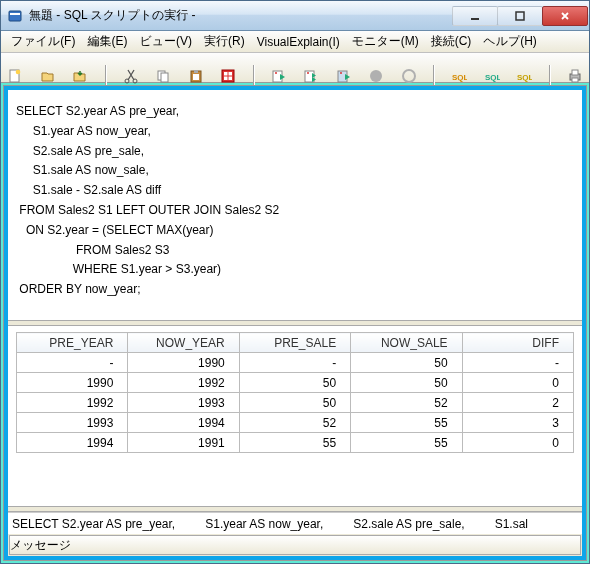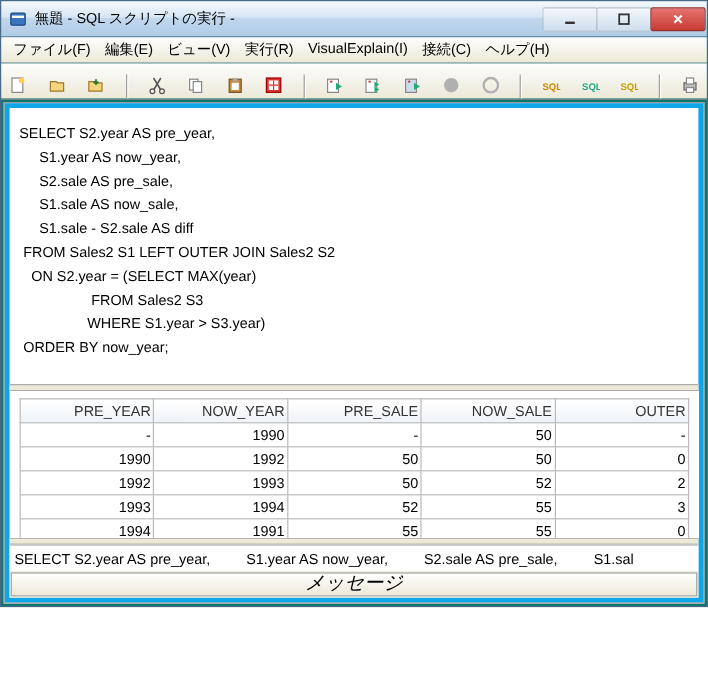--- a/index.html
+++ b/index.html
@@ -1,53 +1,53 @@
 <!DOCTYPE html>
 <html><head>
 <meta charset="utf-8">
 <style>
   * { box-sizing: border-box; margin: 0; padding: 0; }
   body { font-family: "Meiryo", "MS PGothic", sans-serif; font-size: 12px; background: #fff; }
   
-  .window { width: 590px; height: 506px; border: 1px solid #4a6a8a; display: flex; flex-direction: column; background: #0f766e; box-shadow: 0 0 3px rgba(0,0,0,0.3); }
+  .window { width: 590px; height: 564px; border: 1px solid #4a6a8a; display: flex; flex-direction: column; background: #5eead4; box-shadow: 0 0 3px rgba(0,0,0,0.3); }
   
   .titlebar { height: 30px; background: linear-gradient(to bottom, #f5f9fd 0%, #d7e6f5 45%, #c1d7ed 50%, #b0cce6 100%); display: flex; align-items: center; padding: 0 0 0 6px; border-bottom: 1px solid #6a8baa; }
   .titlebar-icon { width: 16px; height: 16px; margin-right: 6px; display: inline-flex; align-items: center; justify-content: center; }
   .titlebar-icon svg { width: 16px; height: 16px; }
   .titlebar-text { flex: 1; font-size: 12px; color: #000; white-space: nowrap; overflow: hidden; }
   .titlebar-buttons { display: flex; gap: 0; margin-right: 1px; }
   .tbtn { width: 46px; height: 20px; display: flex; align-items: center; justify-content: center; border: 1px solid rgba(0,0,0,0.15); border-radius: 2px; background: linear-gradient(to bottom, #f3f7fb, #cfdff0); margin-left: -1px; }
   .tbtn.close { background: linear-gradient(to bottom, #e77470, #c83b34); border-color: #923030; }
   .tbtn svg { width: 12px; height: 12px; }
   
-  .menubar { height: 22px; background: linear-gradient(to bottom, #fdfdfd, #ece9d8); border-bottom: 1px solid #c0c0c0; display: flex; align-items: flex-start; padding: 0 4px; font-size: 12px; }
+  .menubar { height: 22px; background: linear-gradient(to bottom, #fdfdfd, #ece9d8); border-bottom: 1px solid #c0c0c0; display: flex; align-items: center; padding: 0 4px; font-size: 12px; }
   .menu-item { padding: 2px 6px; cursor: default; white-space: nowrap; }
   
-  .toolbar { height: 30px; background: linear-gradient(to bottom, #fdfdfd, #ece9d8); border-bottom: 1px solid #999; display: flex; align-items: flex-end; padding: 0 4px; gap: 12px; }
+  .toolbar { height: 30px; background: linear-gradient(to bottom, #fdfdfd, #ece9d8); border-bottom: 1px solid #999; display: flex; align-items: flex-start; padding: 12px 4px; gap: 12px; }
   .tool { width: 22px; height: 22px; display: flex; align-items: center; justify-content: center; border: 1px solid transparent; border-radius: 2px; }
   .tool svg { width: 16px; height: 16px; }
   .sep { width: 2px; height: 20px; border-left: 1px solid #a0a0a0; border-right: 1px solid #fff; margin: 0 2px; }
   
   .content { flex: 1; display: flex; flex-direction: column; margin: 2px; border: 1px solid #999; background: #fff; min-height: 0; }
   .content-inner { flex: 1; display: flex; flex-direction: column; border: 4px solid #0ea5e9; min-height: 0; }
   
   .editor { flex: 0 0 auto; padding: 12px 8px 4px 8px; font-family: "Meiryo", "Verdana", sans-serif; font-size: 12px; line-height: 1.65; white-space: pre; color: #000; height: 230px; overflow: hidden; }
   
   .hsplit { height: 6px; background: #ece9d8; border-top: 1px solid #aaa; border-bottom: 1px solid #aaa; cursor: row-resize; }
   
   .results { flex: 1; overflow: auto; background: #fff; min-height: 0; padding: 6px 8px 0 8px; }
   table.grid { border-collapse: collapse; width: 100%; table-layout: fixed; font-size: 12px; }
-  table.grid th, table.grid td { border: 1px solid #bbb; padding: 2px 2px; text-align: right; height: 20px; background: #fff; }
+  table.grid th, table.grid td { border: 1px solid #bbb; padding: 2px 14px; text-align: right; height: 20px; background: #fff; }
   table.grid th { background: linear-gradient(to bottom, #fff, #eef3f8); font-weight: normal; color: #333; }
   
   .statusline { height: 22px; background: #fff; border-top: 1px solid #ccc; display: flex; align-items: center; font-size: 12px; padding: 0 4px; white-space: nowrap; overflow: hidden; }
   .statusline span { margin-right: 30px; }
   
   .bottombar { display: flex; height: 22px; background: #ece9d8; }
-  .bottombar .pane { flex: 1; border: 1px solid #aaa; background: linear-gradient(to bottom,#fff,#ece9d8); text-align: center; font-size: 16px; line-height: 18px; margin: 1px; font-style: italic; }
+  .bottombar .pane { flex: 1; border: 1px solid #aaa; background: linear-gradient(to bottom,#fff,#ece9d8); text-align: left; font-size: 12px; line-height: 18px; margin: 1px; }
 </style>
 </head>
 <body>
 
 <div class="window">
 
   <div class="titlebar">
     <span class="titlebar-icon">
       <svg viewBox="0 0 16 16">
           <rect x="2" y="3" width="12" height="10" rx="1" fill="#3a75c4" stroke="#1c4a80"></rect>
@@ -73,20 +73,21 @@
         </div>
     </div>
   </div>
 
   <div class="menubar">
     <span class="menu-item">ファイル(F)</span>
     <span class="menu-item">編集(E)</span>
     <span class="menu-item">ビュー(V)</span>
     <span class="menu-item">実行(R)</span>
     <span class="menu-item">VisualExplain(I)</span>
+    <span class="menu-item">モニター(M)</span>
     <span class="menu-item">接続(C)</span>
     <span class="menu-item">ヘルプ(H)</span>
   </div>
 
   <div class="toolbar">
     <div class="tool">
         <svg viewBox="0 0 16 16">
           <rect x="3" y="2" width="9" height="12" fill="#fff" stroke="#888"></rect>
           <circle cx="11" cy="4" r="2.3" fill="#ffd24d"></circle>
         </svg>
@@ -202,21 +203,21 @@
  ORDER BY now_year;</div>
       <div class="hsplit"></div>
       <div class="results">
         <table class="grid">
           <thead>
               <tr id="grid-head">
                 <th>PRE_YEAR</th>
                 <th>NOW_YEAR</th>
                 <th>PRE_SALE</th>
                 <th>NOW_SALE</th>
-                <th>OUTER</th>
+                <th>DIFF</th>
               </tr>
             </thead>
           <tbody id="grid-body">
               <tr>
                 <td>-</td>
                 <td>1990</td>
                 <td>-</td>
                 <td>50</td>
                 <td>-</td>
               </tr>

